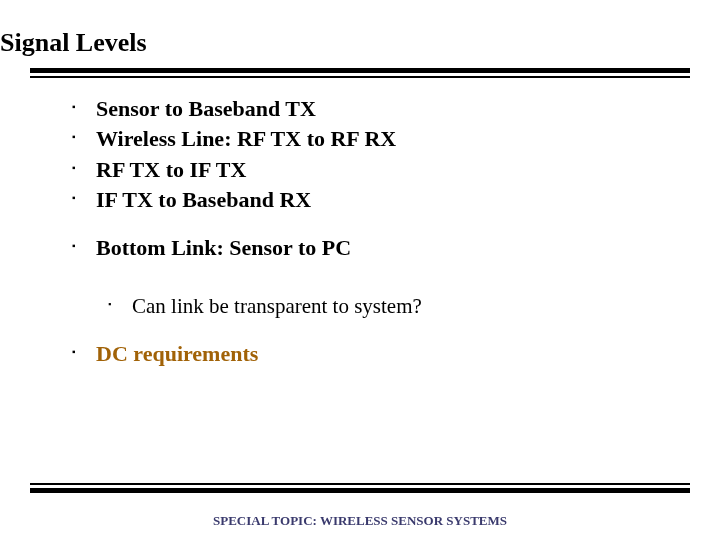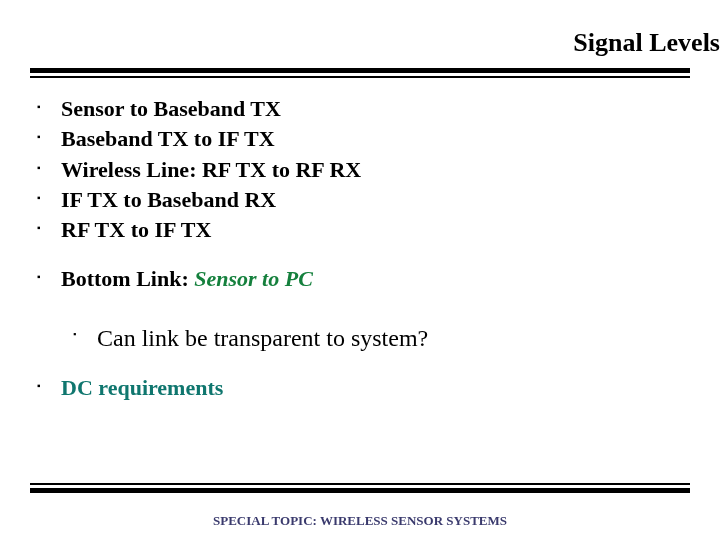--- a/index.html
+++ b/index.html
@@ -1,38 +1,38 @@
 <!DOCTYPE html>
 <html><head>
 <meta charset="utf-8">
 <style>
   * { box-sizing: border-box; margin: 0; padding: 0; }
   html, body { width: 720px; height: 540px; background: #fff; font-family: "Times New Roman", Times, serif; color: #000; overflow: hidden; }
   .slide { position: relative; width: 720px; height: 540px; }
 
-  .title { text-align: right; font-size: 26px; font-weight: 700; margin-top: 28px; margin-bottom: 10px; }
+  .title { text-align: left; font-size: 26px; font-weight: 700; margin-top: 28px; margin-bottom: 10px; }
 
   .rules { width: 660px; margin: 0 auto; }
   .rule { height: 2px; background: #000; }
   .rule.thick { height: 5px; }
   .rule + .rule { margin-top: 3px; }
 
-  .content { padding: 16px 60px 0 33px; }
+  .content { padding: 16px 60px 0 68px; }
   ul.top { list-style: none; }
   ul.top > li { position: relative; padding-left: 28px; font-size: 22px; line-height: 1.38; font-weight: 700; }
   ul.top > li::before { content: "\25AA"; position: absolute; left: 4px; top: 6px; font-size: 10px; color: #000; }
   .gap { height: 18px; }
 
-  .sp2pc { font-style: italic; color: #15803d; }
+  .sp2pc { color: #000000; }
 
   ul.sub { list-style: none; margin-top: 2px; }
-  ul.sub > li { position: relative; padding-left: 28px; margin-left: 8px; font-size: 24px; font-weight: 400; margin-top: 28px; }
+  ul.sub > li { position: relative; padding-left: 28px; margin-left: 8px; font-size: 21px; font-weight: 400; margin-top: 28px; }
   ul.sub > li::before { content: "\25AA"; position: absolute; left: 4px; top: 6px; font-size: 9px; color: #000; }
 
-  .dc-line { color: #0f766e; font-size: 28px; font-weight: 700; }
+  .dc-line { color: #a16207; font-size: 28px; font-weight: 700; }
 
   .footer-rules { position: absolute; left: 30px; right: 30px; top: 455px; }
   .footer-rules .rule.thin { height: 2px; }
   .footer-rules .gap2 { height: 3px; }
 
   .footer { position: absolute; left: 0; right: 0; top: 468px; height: 72px; }
   .footer-text { position: absolute; left: 50%; transform: translateX(-50%); top: 16px; text-align: center; font-size: 13px; font-weight: 700; color: #3a3a6d; line-height: 1.35; }
 </style>
 </head>
 <body>
@@ -42,24 +42,23 @@
   <div class="title">Signal Levels</div>
 
   <div class="rules">
     <div class="rule thick"></div>
     <div class="rule"></div>
   </div>
 
   <div class="content">
     <ul class="top">
       <li>Sensor to Baseband TX</li>
-      <li>Baseband TX to IF TX</li>
       <li>Wireless Line: RF TX to RF RX</li>
+      <li>RF TX to IF TX</li>
       <li>IF TX to Baseband RX</li>
-      <li>RF TX to IF TX</li>
     </ul>
 
     <div class="gap"></div>
 
     <ul class="top">
       <li>
         <span>Bottom Link:  </span><span class="sp2pc">Sensor to PC</span>
         <ul class="sub">
           <li>Can link be transparent to system?</li>
         </ul>

